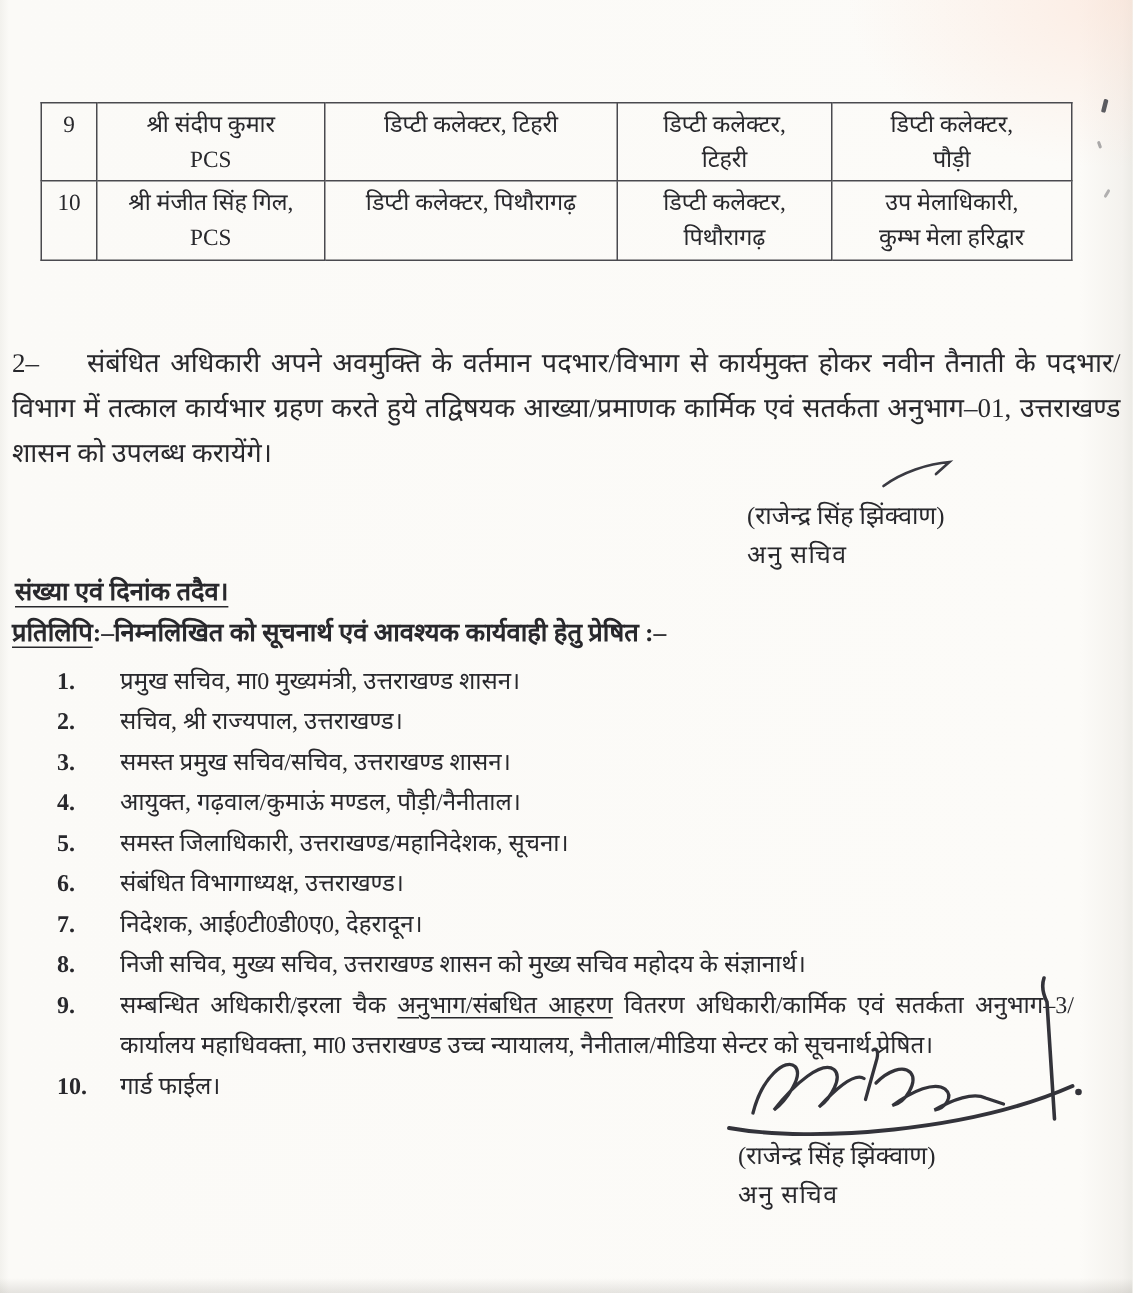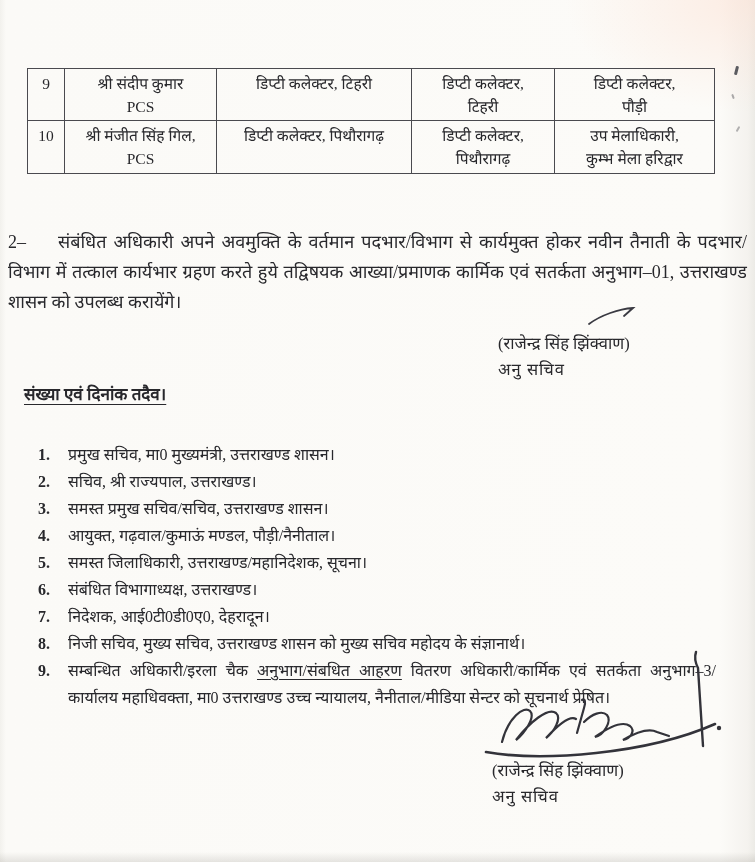--- a/index.html
+++ b/index.html
@@ -63,32 +63,32 @@
   .sign-block { position: absolute; font-size: 16.5px; line-height: 26px; }
   .sign-top-text { left: 498px; top: 331px; width: 210px; }
   .sign-bottom-text { left: 492px; top: 758px; width: 218px; }
   .sign-name { white-space: nowrap; }
   .sign-title { letter-spacing: 1px; }
   .flick-svg { position: absolute; left: 586px; top: 305px; }
   .scribble-svg { position: absolute; left: 472px; top: 648px; }
 
   
   .ref-line {
-    position: absolute; left: 24px; top: 382px;
+    position: absolute; left: 10px; top: 382px;
     font-size: 17px; font-weight: bold;
     text-decoration: underline; text-underline-offset: 4px;
   }
   .copy-line { position: absolute; left: 8px; top: 409px; width: 720px; font-size: 17px; font-weight: bold; }
   .copy-label { text-decoration: underline; text-underline-offset: 4px; }
 
   
   .recipients { position: absolute; left: 38px; top: 441px; width: 706px; font-size: 16px; }
   .recipient-row { display: flex; align-items: flex-start; line-height: 27px; }
   .recipient-num { flex: 0 0 30px; font-weight: bold; }
-  .recipient-text { flex: 1 1 auto; text-align: justify; padding-right: 28px; }
+  .recipient-text { flex: 1 1 auto; text-align: justify; padding-right: 28px; margin-left: 12px; }
   .useg { text-decoration: underline; text-underline-offset: 3px; }
 
   
   .speck { position: absolute; background: #5b5b60; border-radius: 1px; }
   .speck1 { left: 735px; top: 66px; width: 2.5px; height: 9px; transform: rotate(14deg); }
   .speck2 { left: 732px; top: 94px; width: 2px; height: 5px; opacity: .5; transform: rotate(-20deg); }
   .speck3 { left: 737px; top: 126px; width: 2px; height: 6px; opacity: .45; transform: rotate(30deg); }
 </style>
 </head>
 <body>
@@ -132,20 +132,21 @@
   <svg class="flick-svg" width="52" height="24" viewBox="0 0 52 24">
     <path d="M3,19 C15,10 33,4 47,3 L38,11" fill="none" stroke="#3a3a42" stroke-width="1.8" stroke-linecap="round"></path>
   </svg>
   <div class="sign-block sign-top-text">
     <div class="sign-name">(राजेन्द्र सिंह झिंक्वाण)</div>
     <div class="sign-title">अनु सचिव</div>
   </div>
 
   <div class="ref-line">संख्या एवं दिनांक तदैव।</div>
 
+  <div class="copy-line"><span class="copy-label">प्रतिलिपि</span><span>:–निम्नलिखित को सूचनार्थ एवं आवश्यक कार्यवाही हेतु प्रेषित :–</span></div>
 
   <div class="recipients">
     <div class="recipient-row">
       <span class="recipient-num">1.</span>
       <span class="recipient-text">प्रमुख सचिव, मा0 मुख्यमंत्री, उत्तराखण्ड शासन।</span>
     </div>
     <div class="recipient-row">
       <span class="recipient-num">2.</span>
       <span class="recipient-text">सचिव, श्री राज्यपाल, उत्तराखण्ड।</span>
     </div>
@@ -169,20 +170,24 @@
       <span class="recipient-num">7.</span>
       <span class="recipient-text">निदेशक, आई0टी0डी0ए0, देहरादून।</span>
     </div>
     <div class="recipient-row">
       <span class="recipient-num">8.</span>
       <span class="recipient-text">निजी सचिव, मुख्य सचिव, उत्तराखण्ड शासन को मुख्य सचिव महोदय के संज्ञानार्थ।</span>
     </div>
     <div class="recipient-row">
       <span class="recipient-num">9.</span>
       <span class="recipient-text"><span>सम्बन्धित अधिकारी/इरला चैक </span><span class="useg">अनुभाग/संबधित आहरण</span><span> वितरण अधिकारी/कार्मिक एवं सतर्कता अनुभाग–3/कार्यालय महाधिवक्ता, मा0 उत्तराखण्ड उच्च न्यायालय, नैनीताल/मीडिया सेन्टर को सूचनार्थ प्रेषित।</span></span>
+    </div>
+    <div class="recipient-row">
+      <span class="recipient-num">10.</span>
+      <span class="recipient-text">गार्ड फाईल।</span>
     </div>
   </div>
 
   <svg class="scribble-svg" width="256" height="130" viewBox="0 0 256 130">
     <g fill="none" stroke="#33333a" stroke-linecap="round">
       <path d="M14,104 C70,114 175,106 243,76" stroke-width="2.6"></path>
       <path d="M30,94 C36,70 52,57 58,63 C64,69 52,86 44,92 C58,74 76,59 84,65 C90,70 82,84 74,90 C86,77 98,67 104,71" stroke-width="2.2"></path>
       <path d="M110,52 C113,50 114,54 112,60 L105,85" stroke-width="2.2"></path>
       <path d="M112,74 C120,66 130,62 135,67 C140,73 132,87 123,89 C137,79 151,73 158,78 C164,83 158,91 151,92 C163,85 177,80 185,84 L197,88" stroke-width="2.2"></path>
       <path d="M224,4 C222,10 224,16 226,20 L231,98" stroke-width="2.4"></path>

